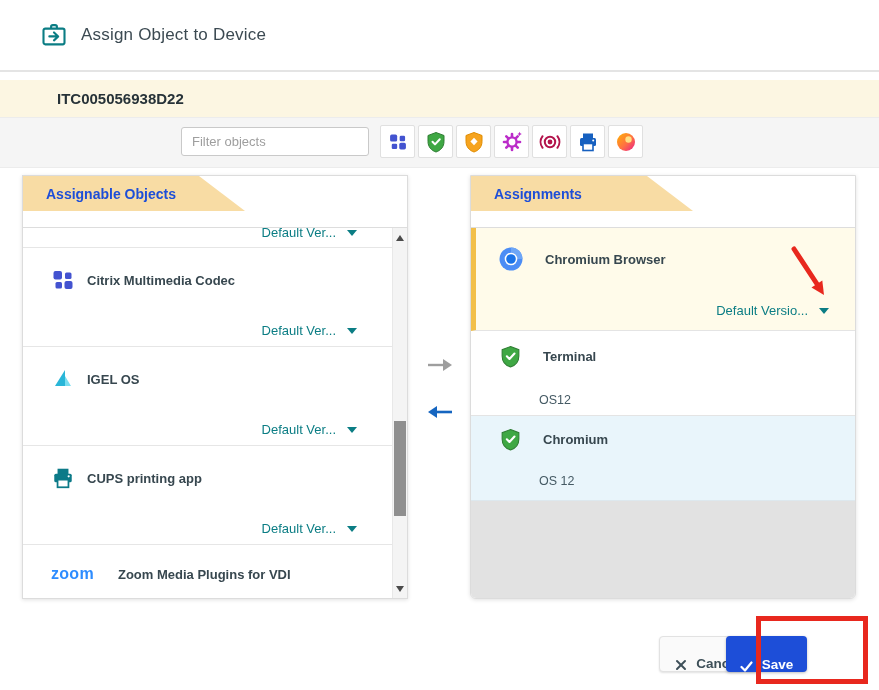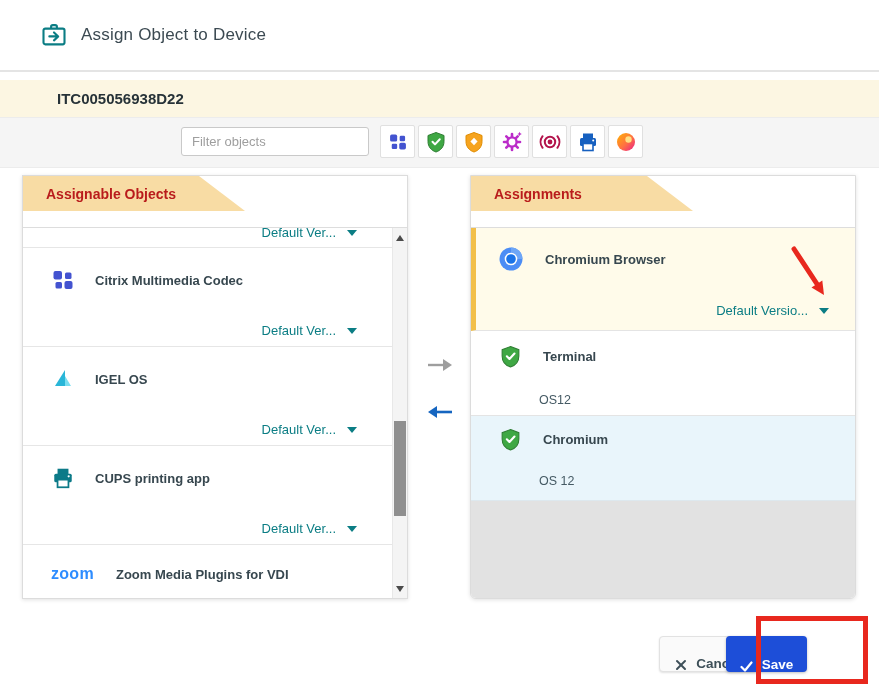--- a/index.html
+++ b/index.html
@@ -20,34 +20,34 @@
   .filter-input{position:absolute;left:181px;top:9px;width:188px;height:29px;border:1px solid #c9c9c9;border-radius:3px;background:#fff;font-size:13px;padding:0 10px;color:#333;font-family:inherit;outline:none}
   .filter-input::placeholder{color:#9e9e9e}
   .tool-icons{position:absolute;left:380px;top:7px;display:flex;gap:3px}
   .tool-btn{width:35px;height:33px;background:#fff;border:1px solid #e0e0e0;border-radius:2px;display:flex;align-items:center;justify-content:center;cursor:pointer;padding:0}
 
   
   .panel{position:absolute;top:175px;width:386px;height:424px;background:#fff;border:1px solid #dcdcdc;box-shadow:0 1px 4px rgba(0,0,0,.12)}
   .panel.left{left:22px}
   .panel.right{left:470px;border-radius:0 0 6px 6px}
   .panel-hd{position:relative;height:52px;background:#fff;border-bottom:1px solid #ddd}
-  .panel-tab{position:absolute;left:0;top:0;height:35px;width:222px;background:#f8dca4;display:flex;align-items:center;padding-left:23px;font-size:14px;font-weight:bold;color:#b91c1c;clip-path:polygon(0 0,calc(100% - 46px) 0,100% 100%,0 100%)}
+  .panel-tab{position:absolute;left:0;top:0;height:35px;width:222px;background:#f8dca4;display:flex;align-items:center;padding-left:23px;font-size:14px;font-weight:bold;color:#1d4ed8;clip-path:polygon(0 0,calc(100% - 46px) 0,100% 100%,0 100%)}
   .list{position:absolute;left:0;top:52px;right:0;bottom:0;overflow:hidden;background:#fff}
   .list.gray{background:#e2e2e2;border-radius:0 0 5px 5px}
 
   
   .clip-row{position:relative;height:20px;border-bottom:1px solid #e6e6e6;overflow:hidden}
   .ver{display:inline-flex;align-items:center;gap:11px;color:#0b7d84;font-size:13px;cursor:pointer}
   .caret{width:0;height:0;border-left:5px solid transparent;border-right:5px solid transparent;border-top:6px solid #0b7d84}
   .clip-row .ver{position:absolute;right:50px;top:-3px}
   .obj-item{position:relative;height:99px;border-bottom:1px solid #e6e6e6;background:#fff}
-  .obj-row1{position:absolute;left:28px;top:20px;display:flex;align-items:center;gap:20px}
+  .obj-row1{position:absolute;left:28px;top:20px;display:flex;align-items:center;gap:12px}
   .obj-name{font-size:13px;font-weight:bold;color:#37474f}
   .obj-ver{position:absolute;right:50px;bottom:8px}
-  .zoom-word{font-size:16px;font-weight:bold;color:#2d8cff;letter-spacing:.3px;margin-right:2px}
+  .zoom-word{font-size:16px;font-weight:bold;color:#2d8cff;letter-spacing:.3px;margin-right:12px}
 
   
   .scrollbar{position:absolute;top:0;right:0;bottom:0;width:15px;background:#f4f4f4;border-left:1px solid #e8e8e8;cursor:pointer}
   .sb-btn{position:absolute;left:0;width:14px;height:17px;display:flex;align-items:center;justify-content:center;cursor:pointer}
   .sb-up{top:1px}.sb-down{bottom:1px}
   .sb-tri-up{width:0;height:0;border-left:4px solid transparent;border-right:4px solid transparent;border-bottom:6px solid #4a4a4a}
   .sb-tri-down{width:0;height:0;border-left:4px solid transparent;border-right:4px solid transparent;border-top:6px solid #4a4a4a}
   .sb-thumb{position:absolute;left:1px;width:12px;top:193px;height:95px;background:#8f8f8f;cursor:grab}
 
   

